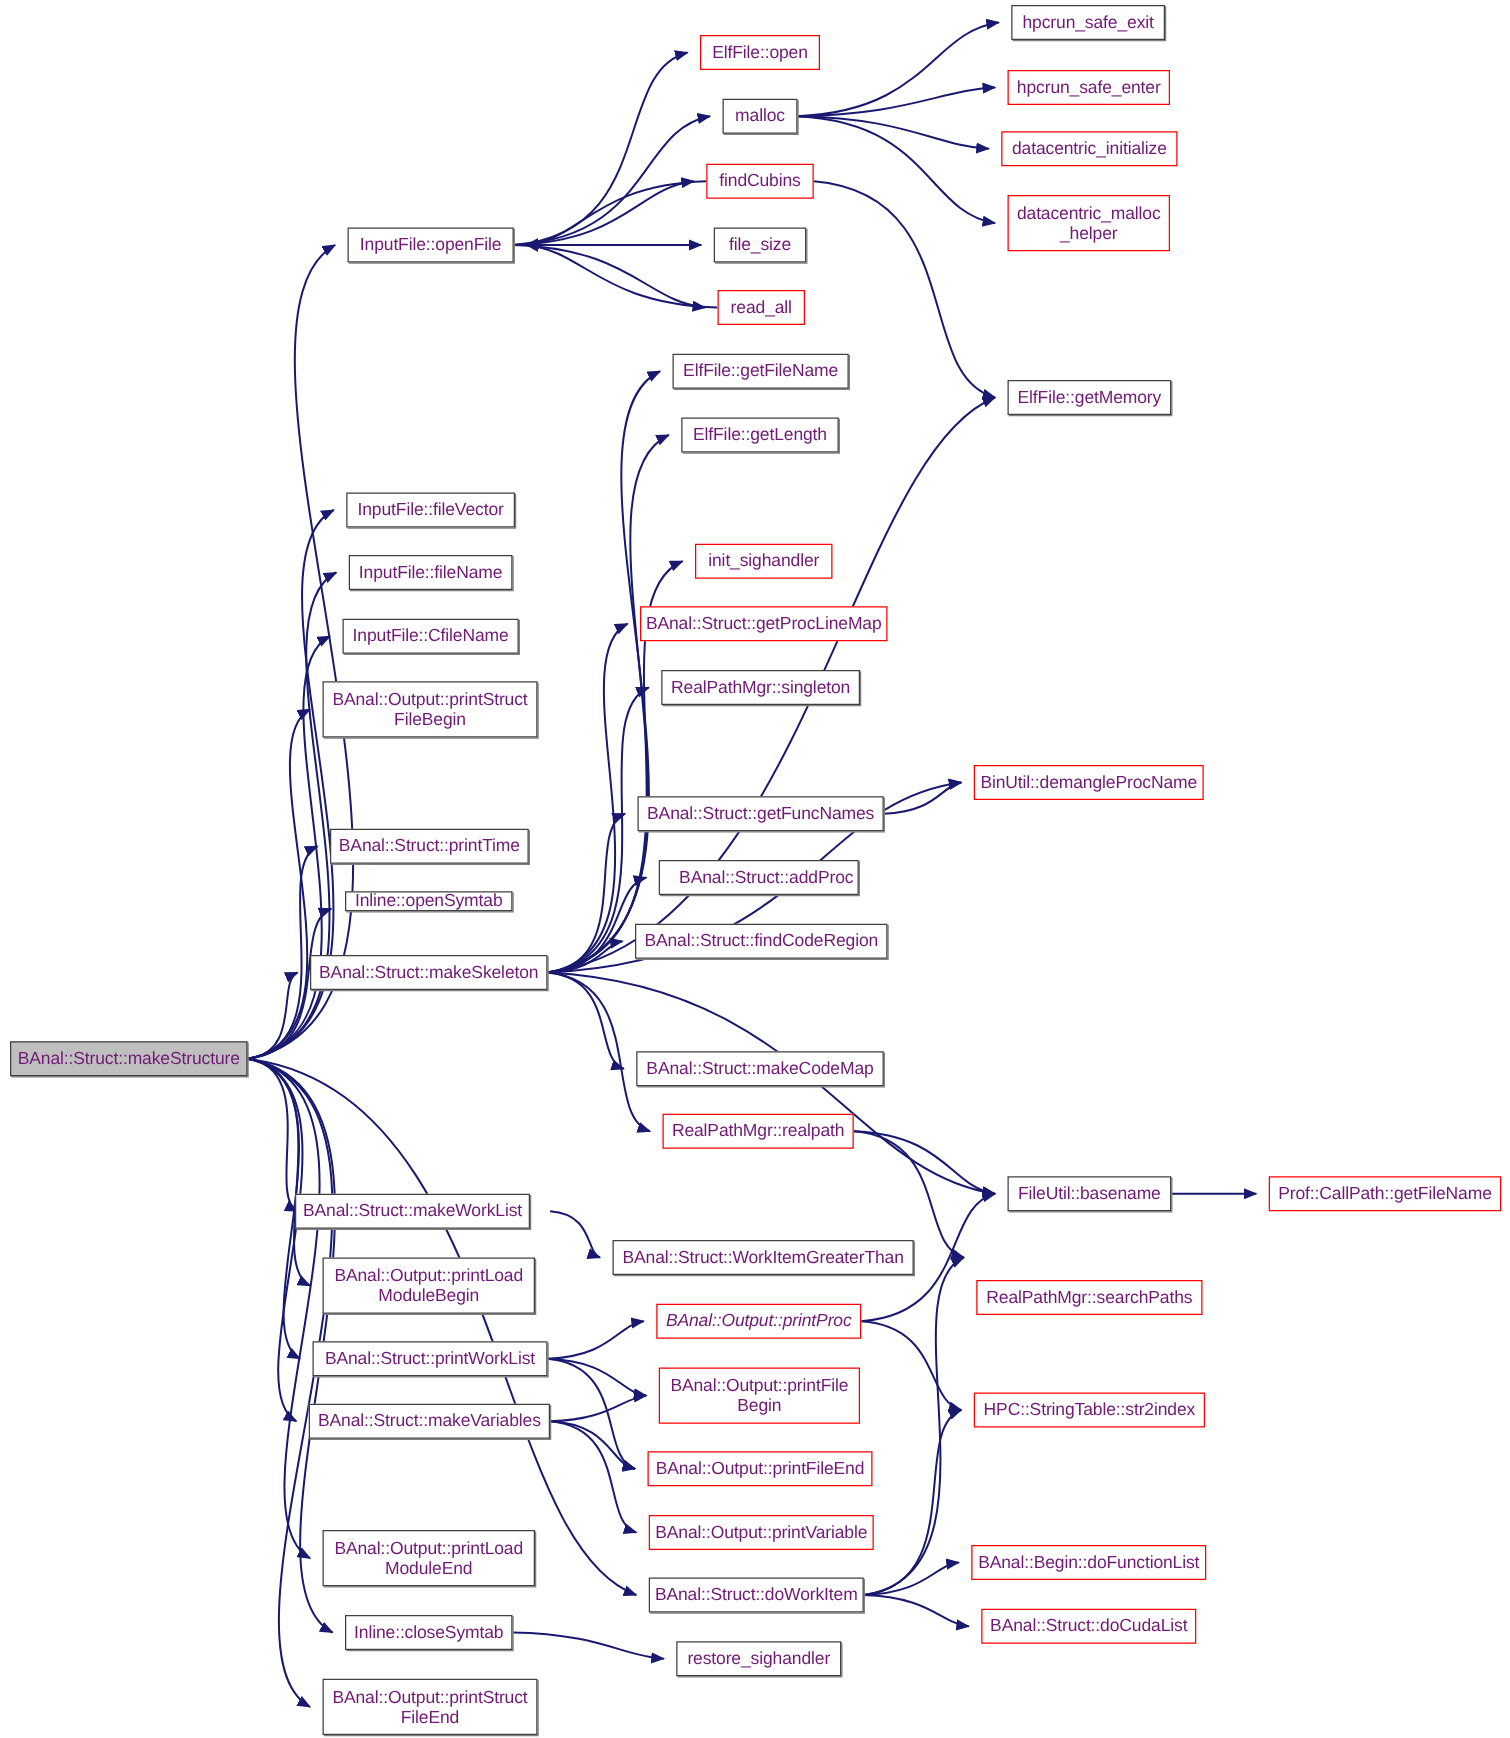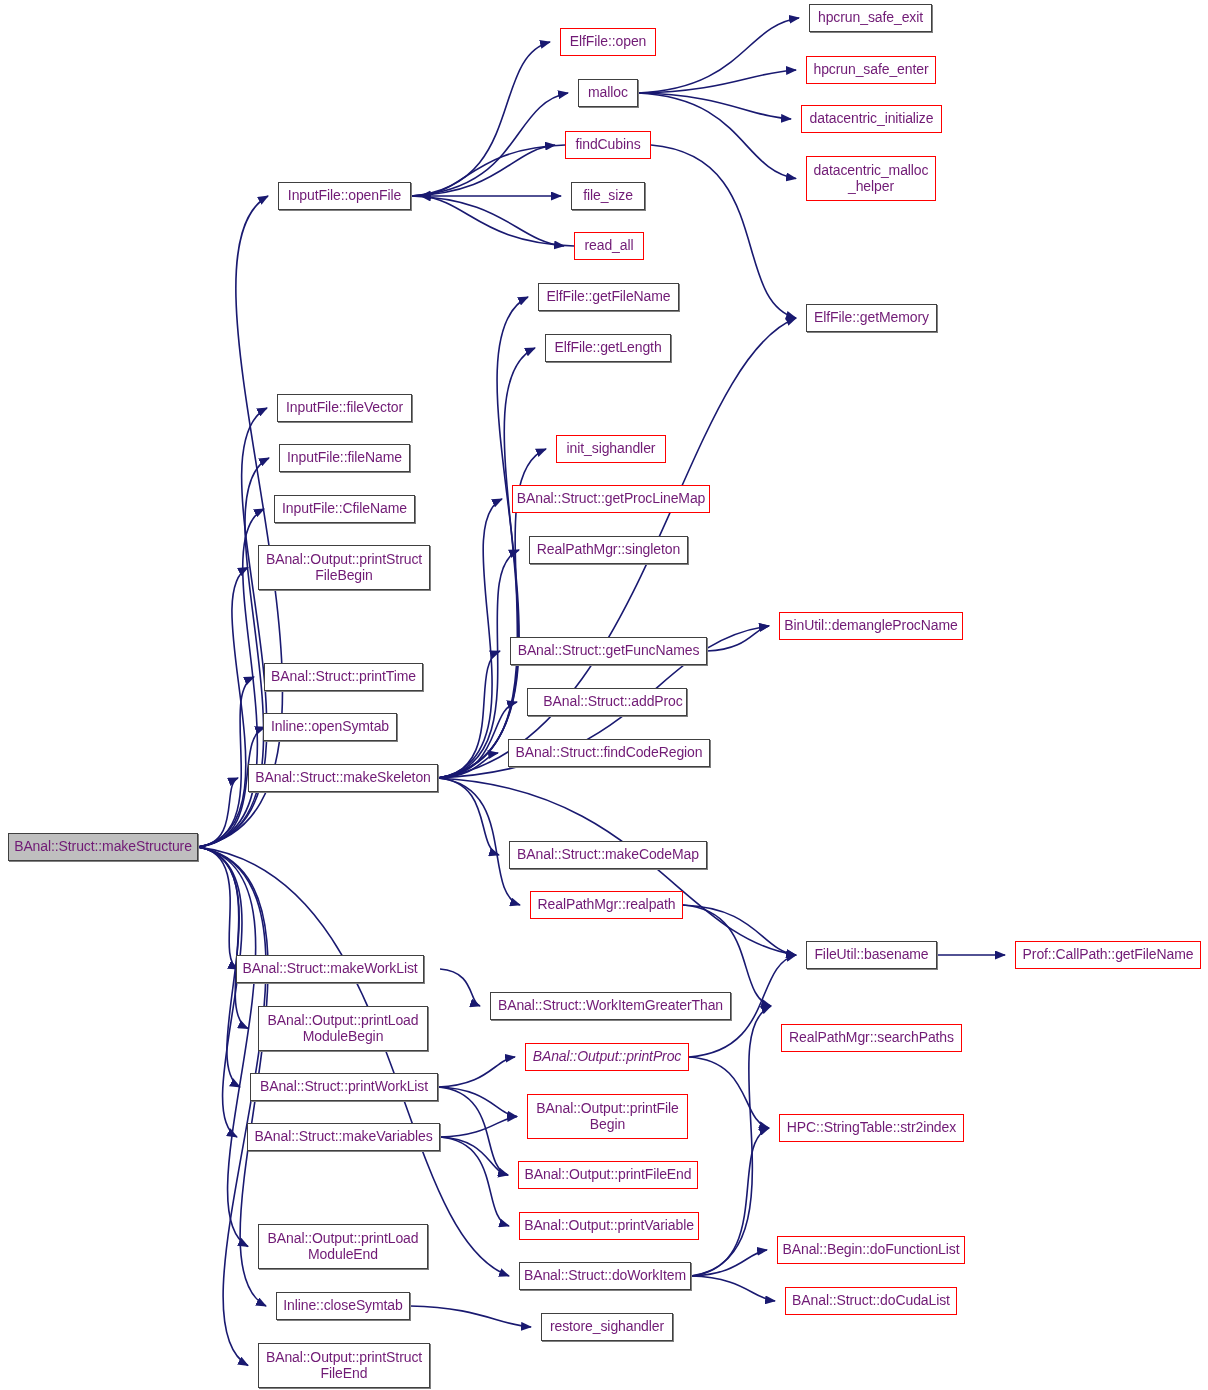--- a/index.html
+++ b/index.html
@@ -145,21 +145,21 @@
     </div>
     <div class="node red" style="left: 512px; top: 485px; width: 198px; height: 28px;">
       <span>BAnal::Struct::getProcLineMap</span>
     </div>
     <div class="node black" style="left: 529px; top: 536px; width: 159px; height: 28px;">
       <span>RealPathMgr::singleton</span>
     </div>
     <div class="node black" style="left: 264px; top: 663px; width: 159px; height: 28px;">
       <span>BAnal::Struct::printTime</span>
     </div>
-    <div class="node black" style="left: 263px; top: 713px; width: 134px; height: 28px;">
+    <div class="node black" style="left: 276px; top: 713px; width: 134px; height: 16px;">
       <span>Inline::openSymtab</span>
     </div>
     <div class="node black" style="left: 248px; top: 764px; width: 190px; height: 28px;">
       <span>BAnal::Struct::makeSkeleton</span>
     </div>
     <div class="node black" style="left: 510px; top: 637px; width: 197px; height: 28px;">
       <span>BAnal::Struct::getFuncNames</span>
     </div>
     <div class="node black" style="left: 527px; top: 688px; width: 160px; height: 28px; padding-left: 12px;">
       <span>BAnal::Struct::addProc</span>

